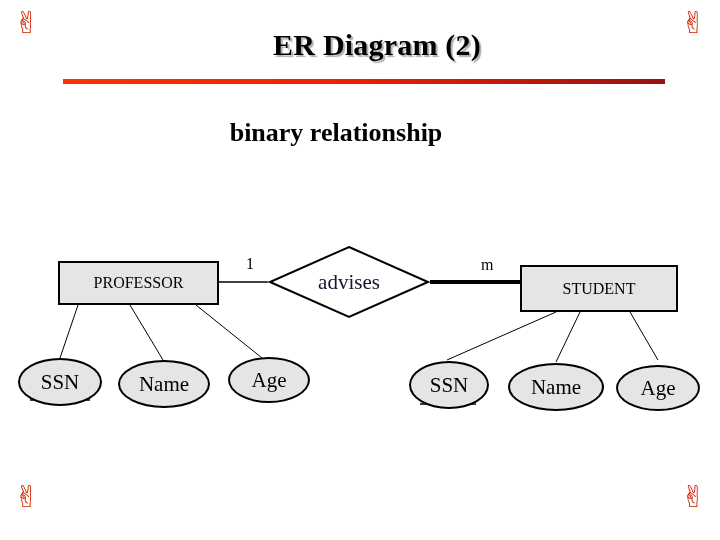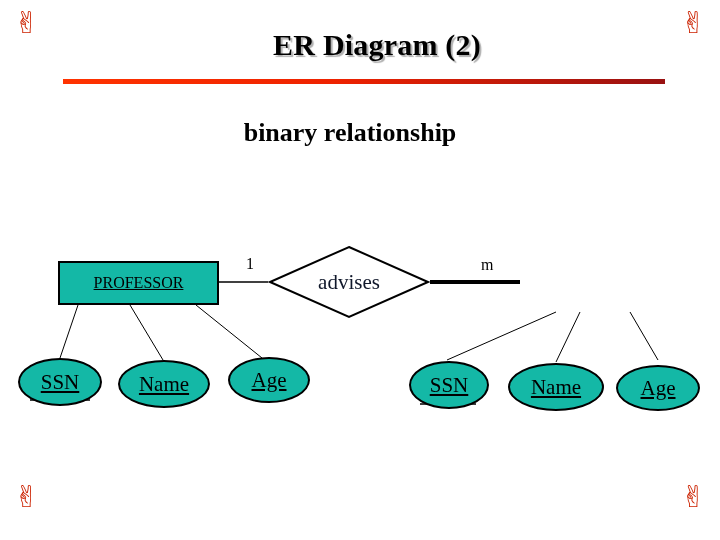--- a/index.html
+++ b/index.html
@@ -59,45 +59,43 @@
   
   .subtitle {
     position: absolute;
     left: 0;
     top: 118px;
     width: 672px;
     text-align: center;
     font-size: 26px;
     font-weight: bold;
     color: #000000;
-    margin-left: 14px;
   }
 
   
   .diagram {
     position: absolute;
     left: 0; top: 0;
     width: 720px; height: 540px;
   }
   .svg-layer {
     position: absolute;
     left: 0; top: 0;
   }
 
   .node {
     position: absolute;
     box-sizing: border-box;
     border: 2px solid #000000;
-    background: #14b8a6;
+    background: #e5e5e5;
     display: flex;
     align-items: center;
     justify-content: center;
     text-align: left;
     color: #000000;
-    text-decoration: underline;
   }
   .rect-entity {
     border-radius: 0;
   }
   .ellipse-attr {
     border-radius: 50%;
   }
   .diamond-wrap {
     position: absolute;
   }
@@ -178,20 +176,23 @@
 
     <div class="diamond-wrap" style="left:268px; top:245px; width:162px; height:74px;">
       <svg class="diamond-shape" viewBox="0 0 162 74" preserveAspectRatio="none">
         <polygon points="81,2 160,37 81,72 2,37" fill="#ffffff" stroke="#000000" stroke-width="2"></polygon>
       </svg>
       <div class="diamond-label">advises</div>
     </div>
 
     <div class="card-label" style="left:481px; top:256px;">m</div>
 
+    <div class="node rect-entity" style="left:520px; top:265px; width:158px; height:47px; font-size:16px;">
+      <span>STUDENT</span>
+    </div>
 
     <div class="node ellipse-attr" style="left:18px; top:358px; width:84px; height:48px; font-size:21px;">
       <span>SSN</span>
     </div>
     <div class="node ellipse-attr" style="left:118px; top:360px; width:92px; height:48px; font-size:21px;">
       <span>Name</span>
     </div>
     <div class="node ellipse-attr" style="left:228px; top:357px; width:82px; height:46px; font-size:21px;">
       <span>Age</span>
     </div>

